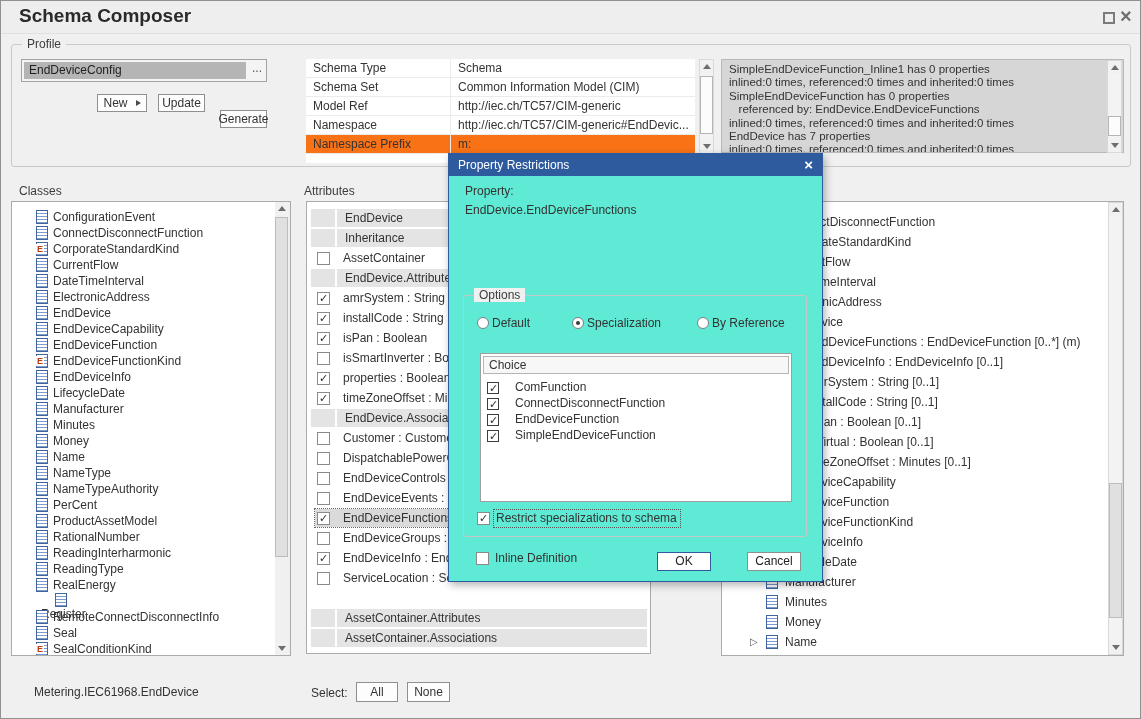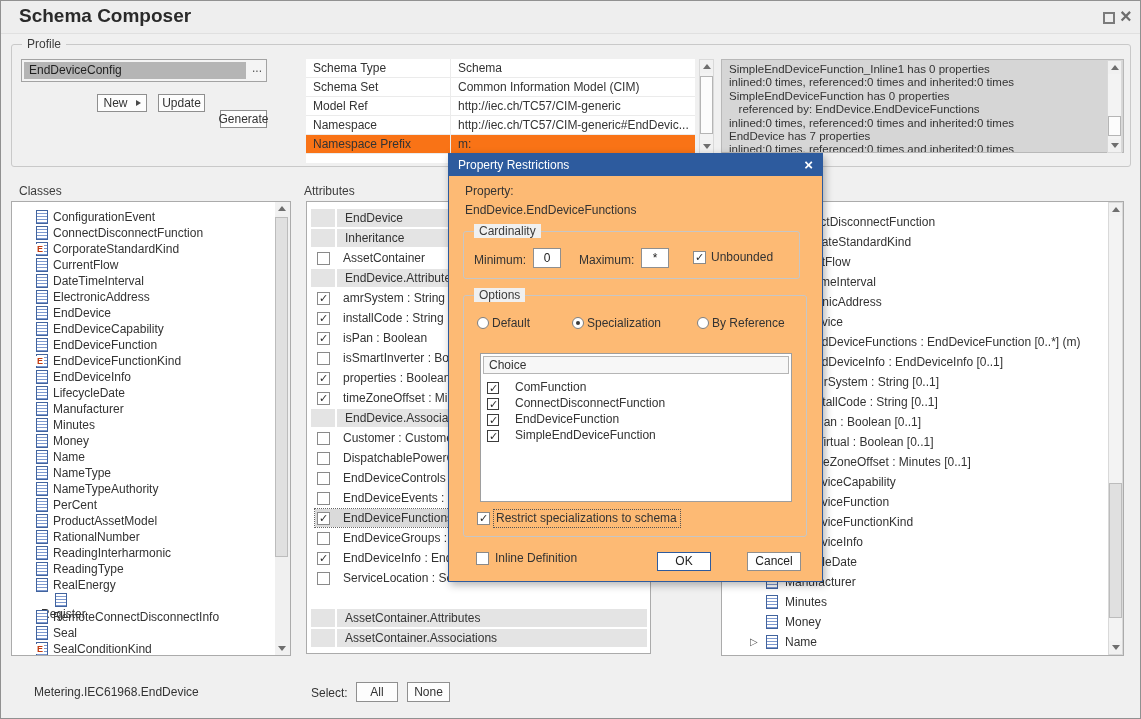--- a/index.html
+++ b/index.html
@@ -96,21 +96,21 @@
 
   
   .tree-row { position:absolute; left:0; right:16px; height:20px; }
   .tree-row .arrow { position:absolute; left:28px; top:4px; font-size:10px; color:#555; }
   .tree-row .icon-class { position:absolute; left:44px; top:3px; }
   .tree-row .txt { position:absolute; top:3px; white-space:nowrap; }
   .tree-row .txt.lvl0 { left:63px; }
   .tree-row .txt.lvl1 { left:85px; }
 
   
-  #dialog { position:absolute; left:447px; top:152px; width:375px; height:429px; background:#fdba74;
+  #dialog { position:absolute; left:447px; top:152px; width:375px; height:429px; background:#5eead4;
     border:1px solid #2d5b9e; box-shadow:2px 3px 8px rgba(0,0,0,0.3); z-index:50; }
   #dlg-titlebar { position:absolute; left:0; top:0; right:0; height:22px; background:#2d5b9e; }
   #dlg-title { position:absolute; left:9px; top:4px; color:#fff; font-size:12px; }
   #dlg-close { position:absolute; right:9px; top:0px; color:#fff; font-size:15px; font-weight:bold; line-height:22px; }
   #dlg-prop-label { position:absolute; left:16px; top:30px; }
   #dlg-prop-value { position:absolute; left:16px; top:49px; }
   #grp-card { left:14px; top:77px; width:337px; height:48px; border-color:#c6c6c6; }
   #grp-card .legend, #grp-opts .legend { background:#f0f0f0; }
   #card-min-label { position:absolute; left:10px; top:21px; }
   #card-min-input { position:absolute; left:69px; top:16px; width:28px; height:20px; border:1px solid #8f8f8f; background:#fff; text-align:center; font-size:12px; font-family:inherit; color:#222; padding:0; }
@@ -515,31 +515,20 @@
   </div>
 
   <div id="dialog">
     <div id="dlg-titlebar">
       <span id="dlg-title">Property Restrictions</span>
       <span id="dlg-close">×</span>
     </div>
     <div id="dlg-prop-label">Property:</div>
     <div id="dlg-prop-value">EndDevice.EndDeviceFunctions</div>
 
-    <div id="grp-card" class="groupbox">
-      <span class="legend">Cardinality</span>
-      <span id="card-min-label">Minimum:</span>
-      <input id="card-min-input" value="0" style="">
-      <span id="card-max-label">Maximum:</span>
-      <input id="card-max-input" value="*" style="">
-      <span id="card-unb">
-        <span class="cb checked"></span>
-        <span>Unbounded</span>
-      </span>
-    </div>
 
     <div id="grp-opts" class="groupbox">
       <span class="legend">Options</span>
       <div id="radio-holder">
           <span class="radio-wrap" style="left: 13px;">
             <span class="radio"></span>
             <span>Default</span>
           </span>
           <span class="radio-wrap" style="left: 108px;">
             <span class="radio sel"></span>

